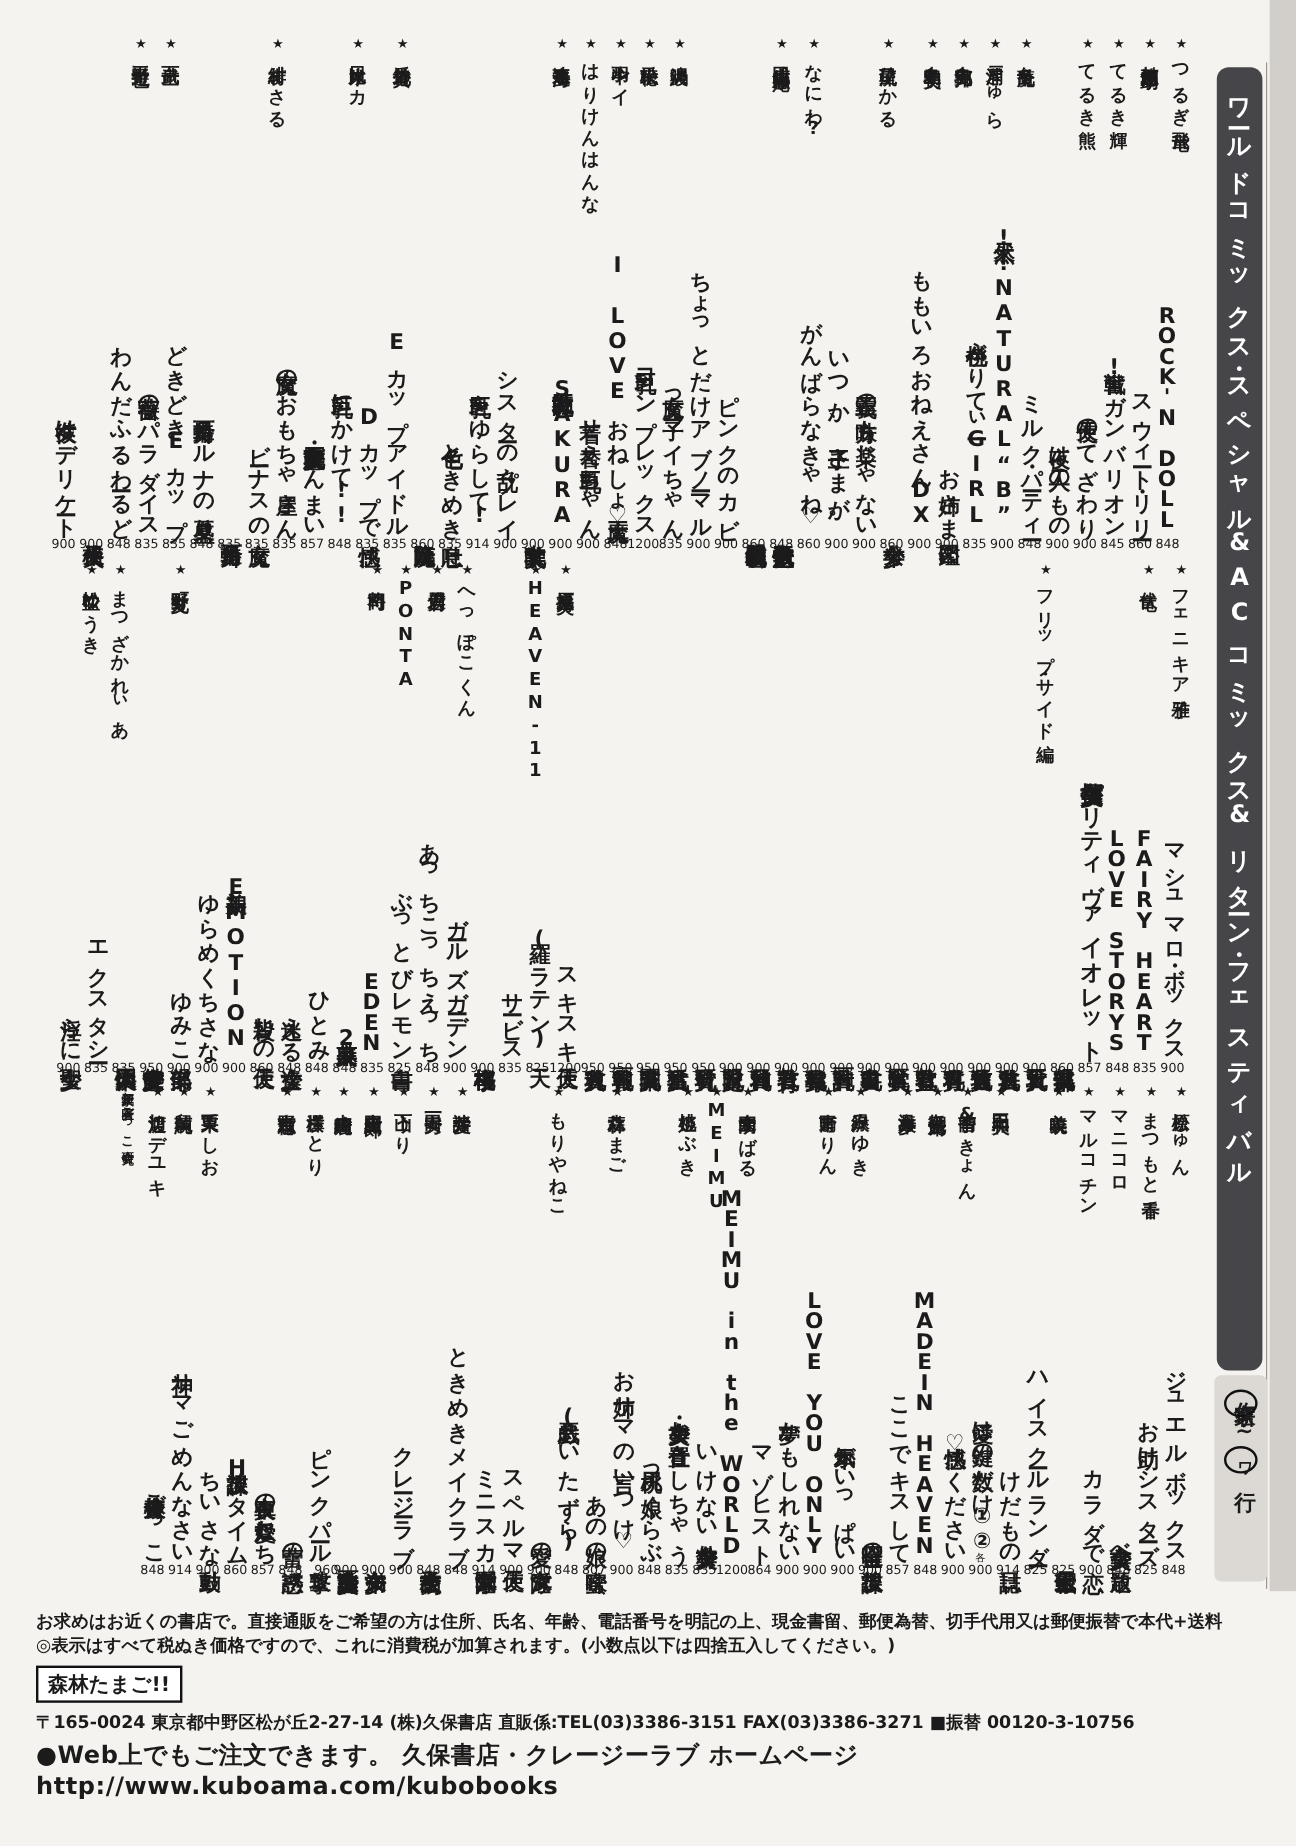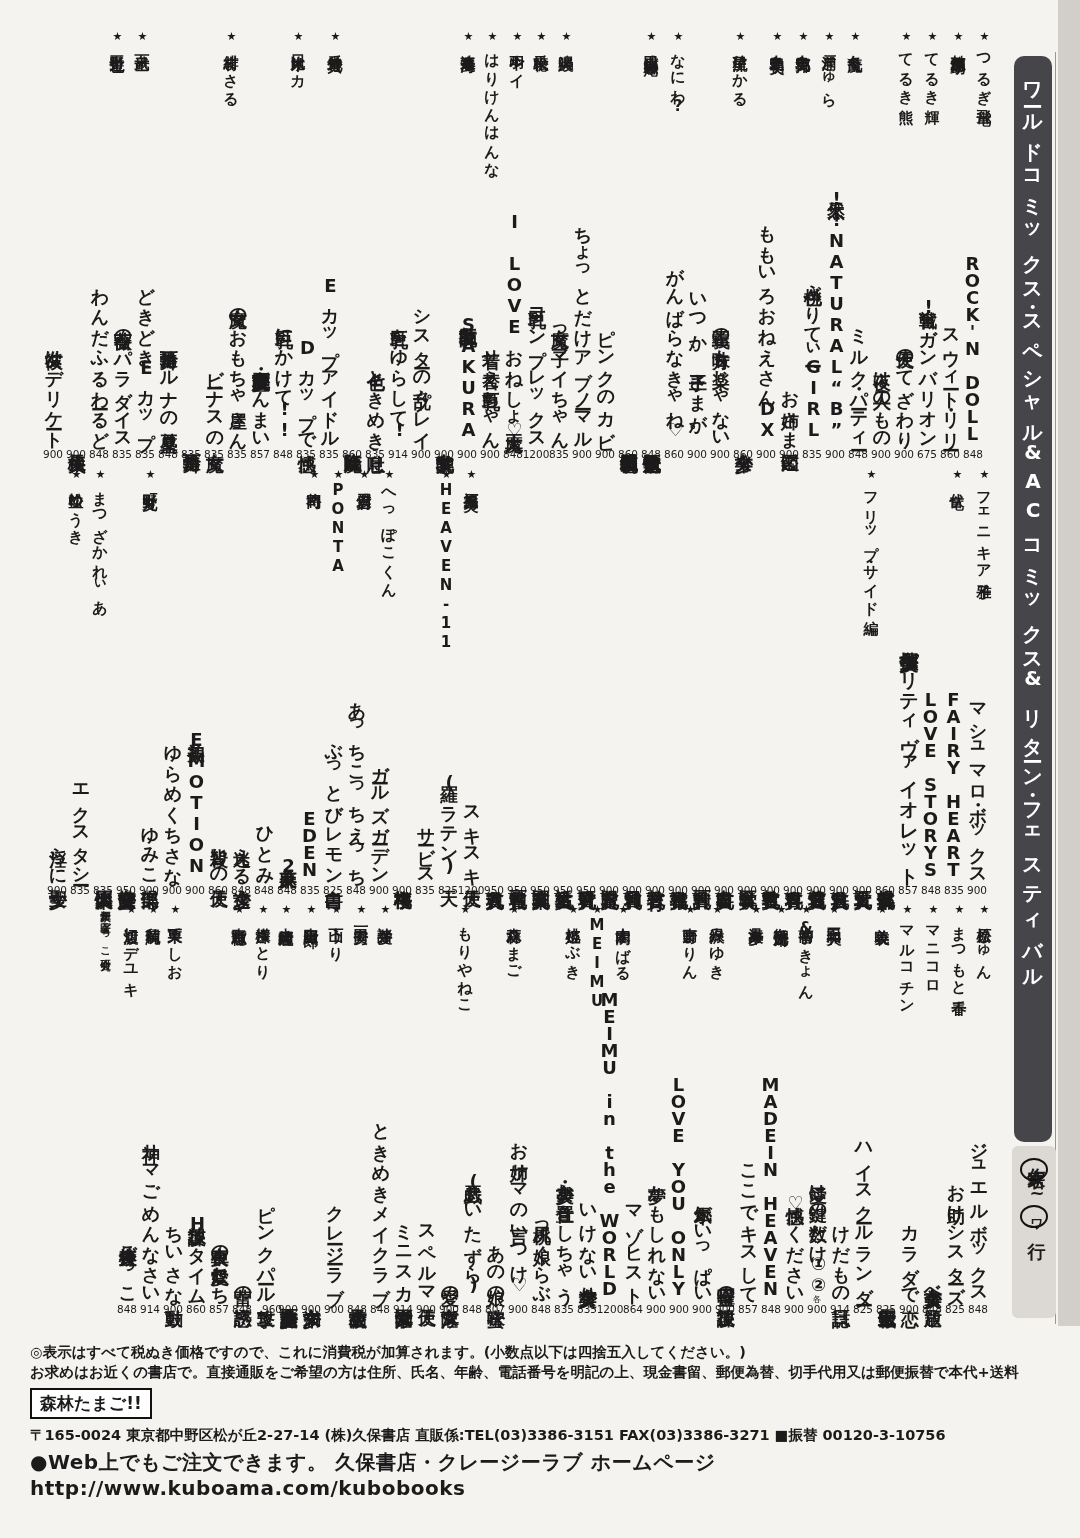--- a/index.html
+++ b/index.html
@@ -82,21 +82,21 @@
       <div class="author" style="left: 325px;"><span class="star">★</span><span>番外地貢</span></div>
       <div class="author" style="left: 288px;"><span class="star">★</span><span>日比木リカ</span></div>
       <div class="author" style="left: 221px;"><span class="star">★</span><span>緋村まさる</span></div>
       <div class="author" style="left: 132px;"><span class="star">★</span><span>百武士</span></div>
       <div class="author" style="left: 107px;"><span class="star">★</span><span>平野遊也</span></div>
       <div class="vtxt lat" style="left: 962px;">ROCK'N DOLL</div>
       <div class="price" style="left: 956px;"><span>848</span></div>
       <div class="vtxt" style="left: 939px;">スウィート・リリー</div>
       <div class="price" style="left: 933px;"><span>860</span></div>
       <div class="vtxt" style="left: 916px;">奮戦!ガンバリオン</div>
-      <div class="price" style="left: 910px;"><span>675</span></div>
+      <div class="price" style="left: 910px;"><span>845</span></div>
       <div class="vtxt" style="left: 893px;">天使のてざわり</div>
       <div class="price" style="left: 887px;"><span>900</span></div>
       <div class="vtxt" style="left: 870px;">夜は二人のもの</div>
       <div class="price" style="left: 864px;"><span>900</span></div>
       <div class="vtxt" style="left: 847px;">ミルク・パーティー</div>
       <div class="price" style="left: 841px;"><span>848</span></div>
       <div class="vtxt" style="left: 824px;">天然!!NATURAL“B”</div>
       <div class="price" style="left: 818px;"><span>900</span></div>
       <div class="vtxt" style="left: 801px;">桃色ぶりてぃーGIRL</div>
       <div class="price" style="left: 795px;"><span>835</span></div>
@@ -363,21 +363,21 @@
       <div class="price" style="left: 179px;"><span>860</span></div>
       <div class="vtxt" style="left: 162px;">ちいさな鼓動</div>
       <div class="price" style="left: 156px;"><span>900</span></div>
       <div class="vtxt" style="left: 139px;">神サマごめんなさい</div>
       <div class="price" style="left: 133px;"><span>914</span></div>
       <div class="vtxt" style="left: 116px;">身体検査ごっこ</div>
       <div class="price" style="left: 110px;"><span>848</span></div>
     </div>
 
   <div class="footer">
+    <div class="note">お求めはお近くの書店で。直接通販をご希望の方は住所、氏名、年齢、電話番号を明記の上、現金書留、郵便為替、切手代用又は郵便振替で本代+送料</div>
     <div class="note">◎表示はすべて税ぬき価格ですので、これに消費税が加算されます。(小数点以下は四捨五入してください。)</div>
-    <div class="note">お求めはお近くの書店で。直接通販をご希望の方は住所、氏名、年齢、電話番号を明記の上、現金書留、郵便為替、切手代用又は郵便振替で本代+送料</div>
     <div class="delivery">
       <div class="delivery-label">森林たまご!!</div>
     </div>
     <div class="address">〒165-0024  東京都中野区松が丘2-27-14 (株)久保書店 直販係:TEL(03)3386-3151  FAX(03)3386-3271  ■振替  00120-3-10756</div>
     <div class="web">●Web上でもご注文できます。 久保書店・クレージーラブ ホームページhttp://www.kuboama.com/kubobooks</div>
   </div>
 </div>
 
 </body></html>

